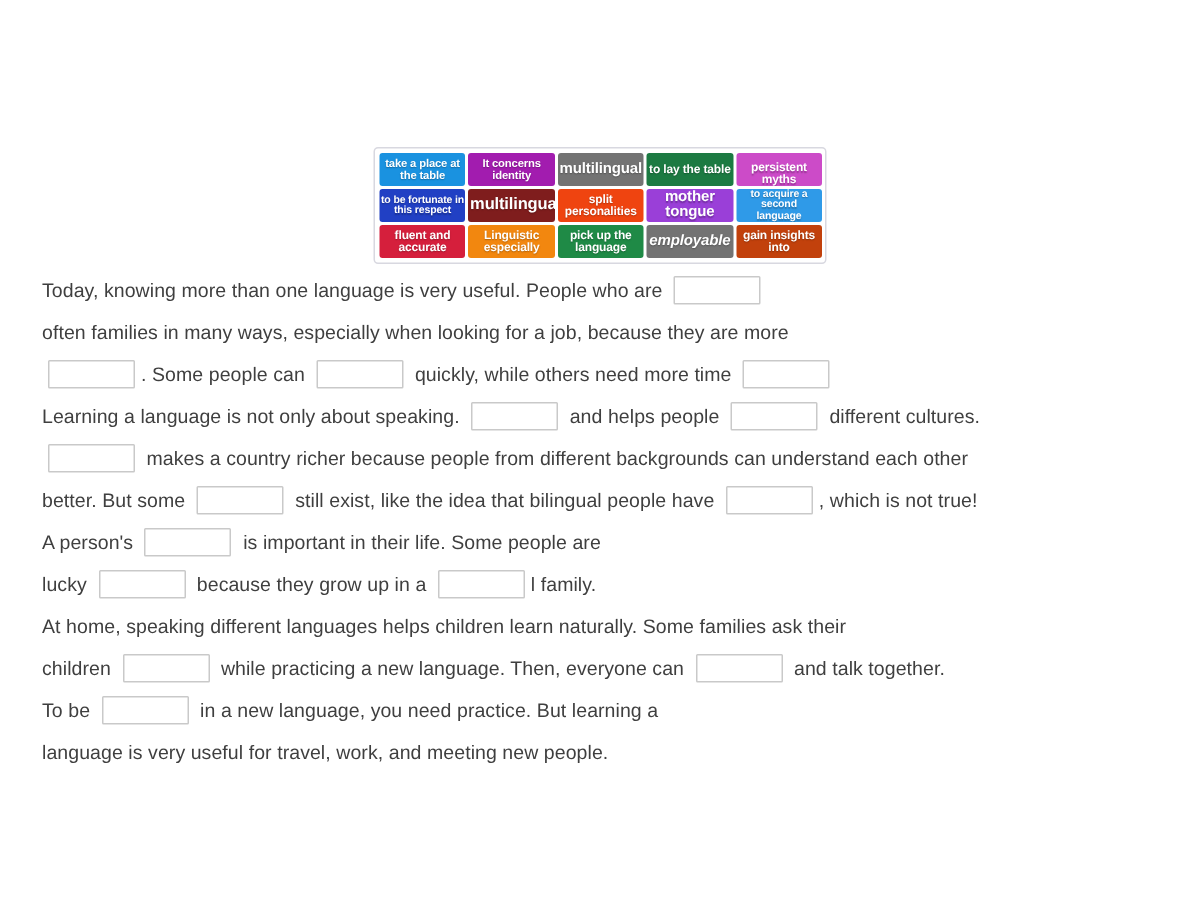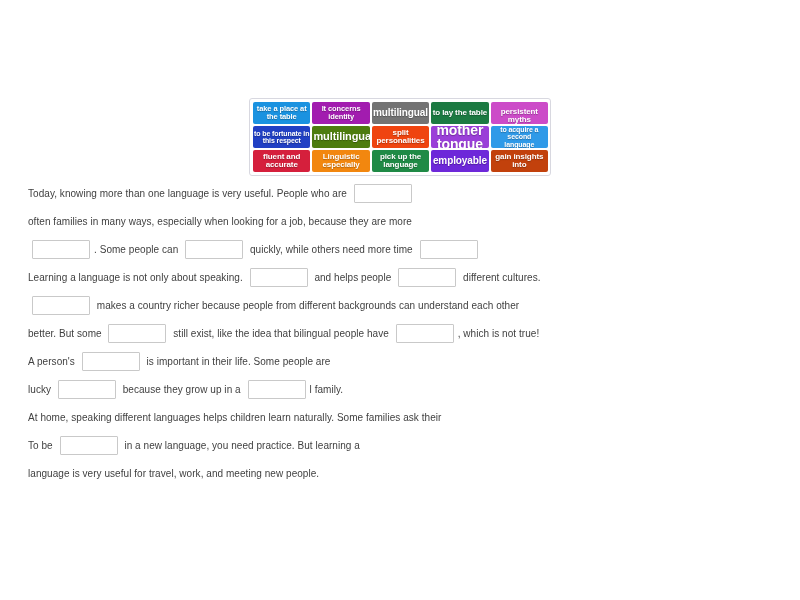--- a/index.html
+++ b/index.html
@@ -53,31 +53,31 @@
     text-shadow: 0 1px 1px rgba(0,0,0,0.28);
     letter-spacing: -0.1px;
     cursor: pointer;
     user-select: none;
   }
   .tile span { display: block; width: 100%; }
 
   .fs-7  { font-size: 7px; }
   .fs-75 { font-size: 7.5px; }
   .fs-8  { font-size: 8px; }
-  .fs-9  { font-size: 14px; }
+  .fs-9  { font-size: 10px; }
   .fs-10 { font-size: 10px; }
   .fs-11 { font-size: 11px; }
 
   
   #passage {
     position: absolute;
     left: 28px;
     top: 180px;
     width: 748px;
-    font-size: 10px;
+    font-size: 13px;
     line-height: 28px;
     color: #3f3f3f;
     letter-spacing: 0.05px;
   }
   #passage .ln {
     white-space: nowrap;
     height: 28px;
     display: block;
   }
   .blank {
@@ -112,21 +112,21 @@
         <span>to lay the table</span>
       </div>
       <div class="tile fs-8" style="background: rgb(204, 75, 200); align-items: flex-end;">
         <span>persistent myths</span>
       </div>
     </div>
     <div class="tile-row">
       <div class="tile fs-7" style="background: rgb(33, 64, 196);">
         <span>to be fortunate in this respect</span>
       </div>
-      <div class="tile fs-11" style="background: #4d7c0f;">
+      <div class="tile fs-11" style="background: #7f1d1d;">
         <span>multilingua</span>
       </div>
       <div class="tile fs-8" style="background: rgb(239, 68, 16);">
         <span>split personalities</span>
       </div>
       <div class="tile fs-9" style="background: rgb(154, 63, 216);">
         <span>mother tongue</span>
       </div>
       <div class="tile fs-7" style="background: rgb(47, 154, 232);">
         <span>to acquire a second language</span>
@@ -135,34 +135,35 @@
     <div class="tile-row">
       <div class="tile fs-8" style="background: rgb(213, 31, 60);">
         <span>fluent and accurate</span>
       </div>
       <div class="tile fs-8" style="background: rgb(242, 135, 15);">
         <span>Linguistic especially</span>
       </div>
       <div class="tile fs-8" style="background: rgb(31, 138, 70);">
         <span>pick up the language</span>
       </div>
-      <div class="tile fs-10" style="background: #6d28d9;">
+      <div class="tile fs-10" style="background: #737373; font-style: italic;">
         <span>employable</span>
       </div>
       <div class="tile fs-8" style="background: #c2410c;">
         <span>gain insights into</span>
       </div>
     </div>
   </div>
 
 <div id="passage">
     <div class="ln"><span>Today, knowing more than one language is very useful. People who are </span><span class="blank"></span></div>
     <div class="ln"><span>often families in many ways, especially when looking for a job, because they are more</span></div>
     <div class="ln"><span class="blank"></span><span>. Some people can </span><span class="blank"></span><span> quickly, while others need more time </span><span class="blank"></span></div>
     <div class="ln"><span>Learning a language is not only about speaking. </span><span class="blank"></span><span> and helps people </span><span class="blank"></span><span> different cultures.</span></div>
     <div class="ln"><span class="blank"></span><span> makes a country richer because people from different backgrounds can understand each other</span></div>
     <div class="ln"><span>better. But some </span><span class="blank"></span><span> still exist, like the idea that bilingual people have </span><span class="blank"></span><span>, which is not true!</span></div>
     <div class="ln"><span>A person's </span><span class="blank"></span><span> is important in their life. Some people are</span></div>
     <div class="ln"><span>lucky </span><span class="blank"></span><span> because they grow up in a </span><span class="blank"></span><span>l family.</span></div>
     <div class="ln"><span>At home, speaking different languages helps children learn naturally. Some families ask their</span></div>
+    <div class="ln"><span>children </span><span class="blank"></span><span> while practicing a new language. Then, everyone can </span><span class="blank"></span><span> and talk together.</span></div>
     <div class="ln"><span>To be </span><span class="blank"></span><span> in a new language, you need practice. But learning a</span></div>
     <div class="ln"><span>language is very useful for travel, work, and meeting new people.</span></div>
   </div>
 
 </body></html>

